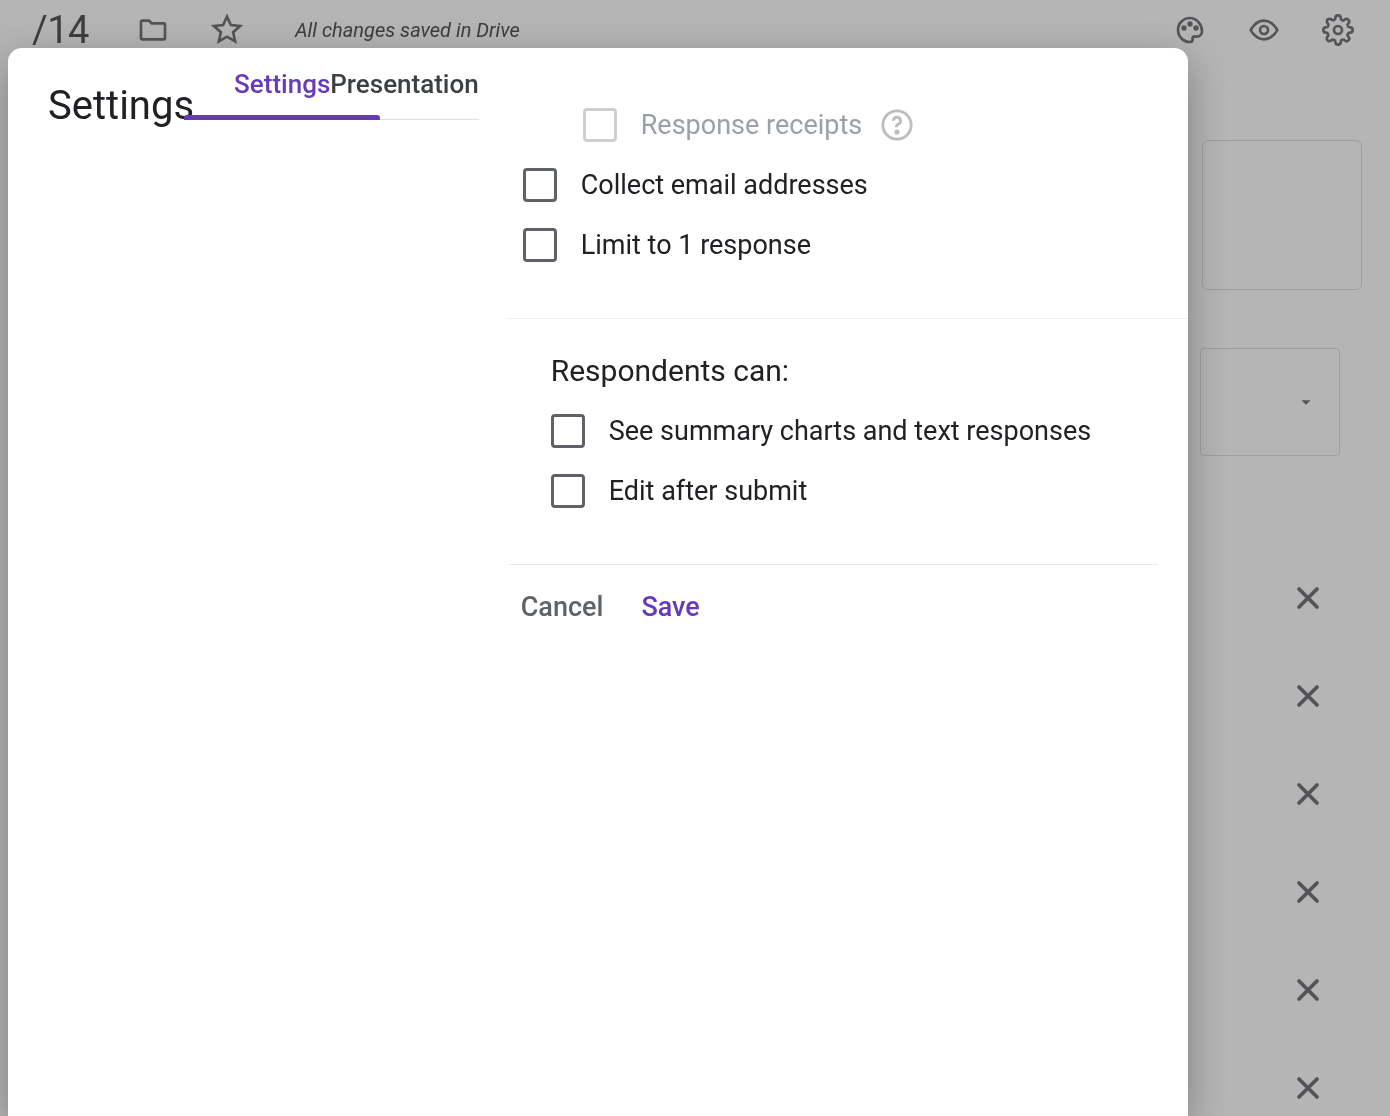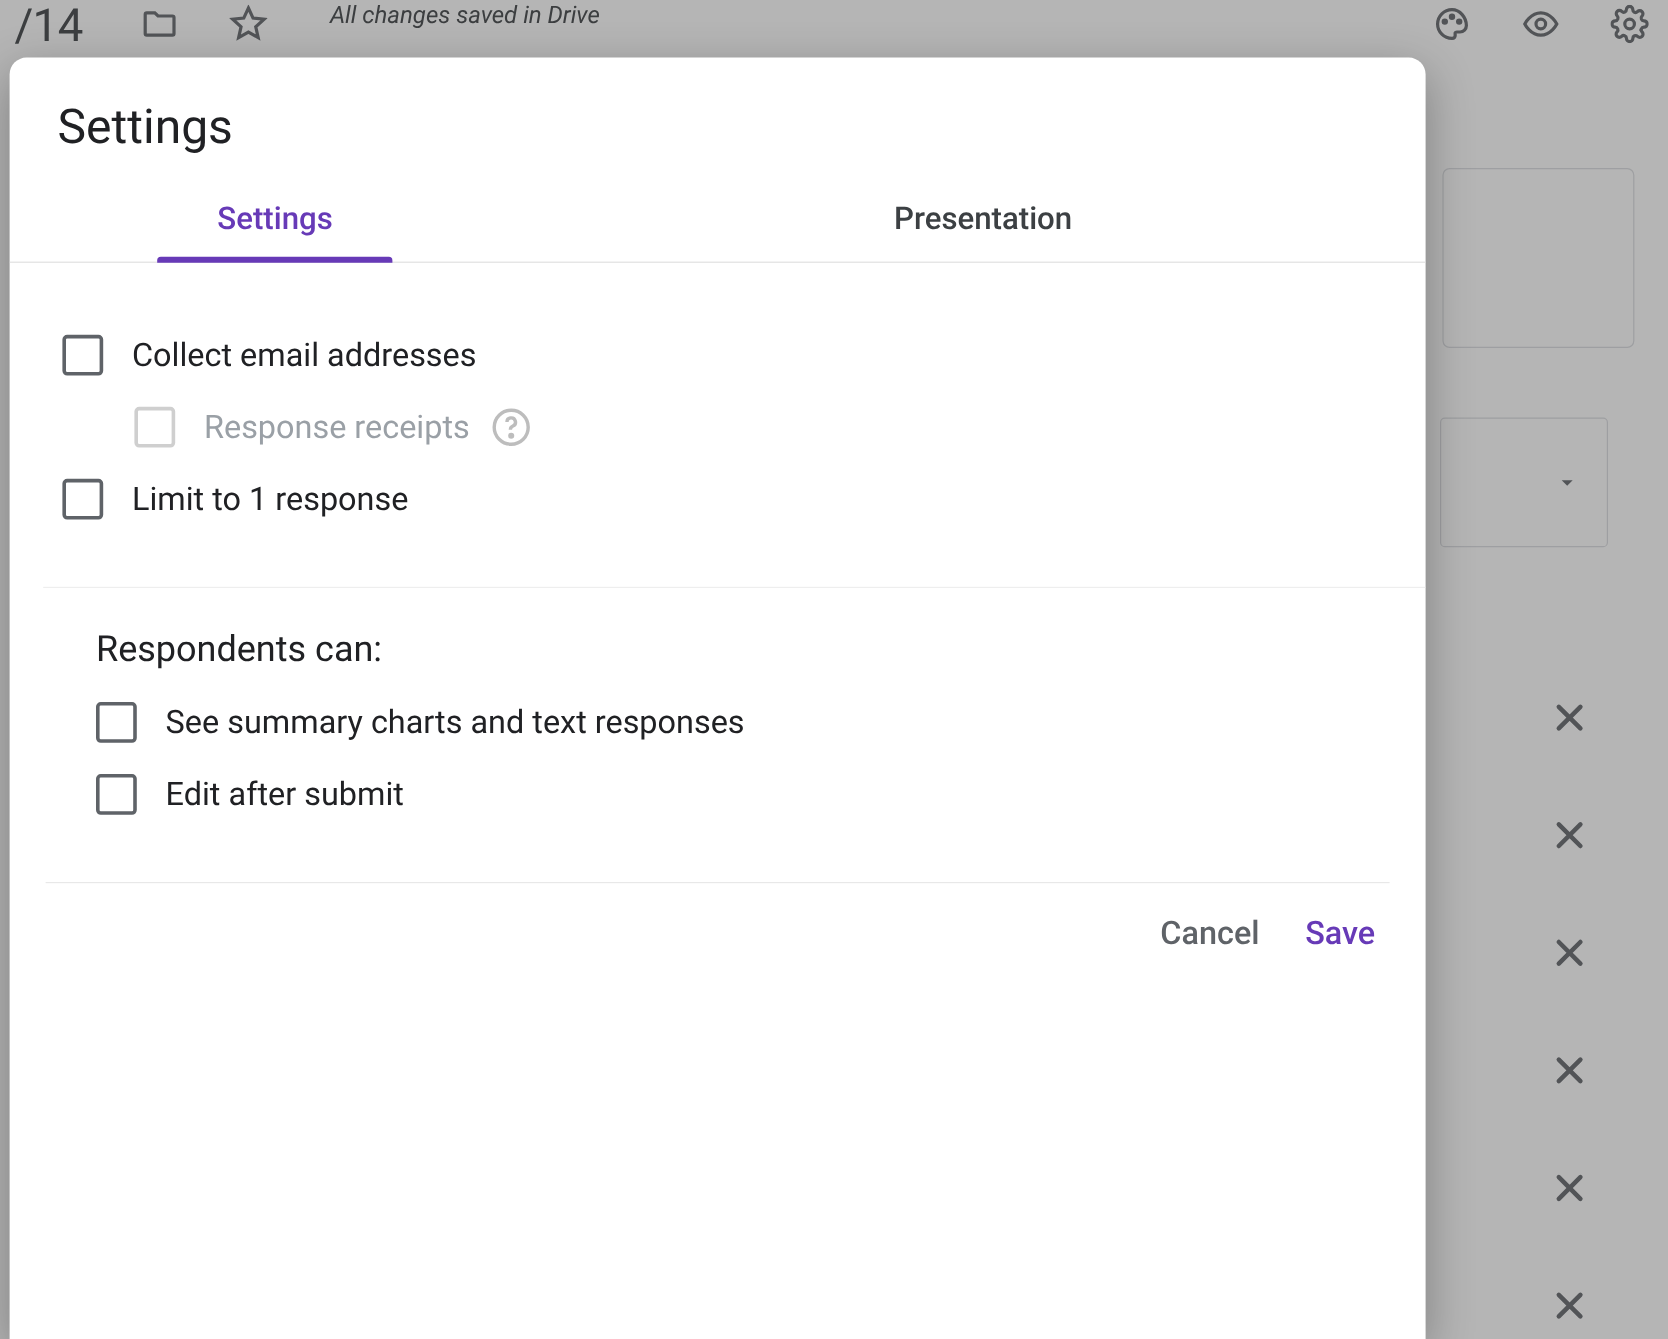--- a/index.html
+++ b/index.html
@@ -15,22 +15,22 @@
     background: #fff;
   }
   .overlay {
     position: absolute; inset: 0;
     background: rgba(60,60,60,0.38);
   }
   
   .topbar {
     position: absolute; top: 0; left: 0; right: 0;
     height: 60px;
-    display: flex; 
-    padding: 0 12px;
+    display: flex; align-items: center;
+    padding: 0 32px;
     gap: 34px;
     color: #3c4043;
   }
   .topbar .title-frag {
     font-size: 38px; font-weight: 400; letter-spacing: -0.5px;
     margin-right: 10px;
   }
   .topbar .status {
     font-style: italic; font-size: 20px; color: #3c4043;
     margin-left: 14px;
@@ -68,21 +68,21 @@
   .bg-x-col svg { width: 36px; height: 36px; color:#5f6368; }
   
   .modal {
     position: absolute;
     left: 8px; top: 48px;
     width: 1180px;
     bottom: 0;
     background: #fff;
     border-radius: 14px 14px 0 0;
     box-shadow: 0 12px 40px rgba(0,0,0,0.3);
-    display: flex; flex-direction: column;
+    display: flex; flex-direction: row;
     overflow: hidden;
   }
   .modal-title {
     font-size: 40px; color: #202124;
     padding: 34px 40px 18px 40px;
   }
   .tabs {
     display: flex;
     border-bottom: 1px solid #e0e0e0;
     height: 72px;
@@ -134,21 +134,21 @@
     width: 34px; height: 34px; color: #bdbdbd;
     display:flex; align-items:center; justify-content:center;
     margin-left: -6px;
   }
   .help-icon svg { width: 34px; height: 34px; }
   .divider-thin {
     height: 1px; background: #e8e8e8;
     margin: 0 30px;
   }
   .footer {
-    display: flex; justify-content: flex-end;
+    display: flex; justify-content: flex-start;
     gap: 38px;
     padding: 26px 42px 32px 42px;
     font-size: 27px; font-weight: 500;
   }
   .btn-cancel { color: #5f6368; }
   .btn-save { color: #673ab7; }
 </style>
 </head>
 <body>
 
@@ -226,35 +226,35 @@
     <div class="tab first active">
       <span>Settings</span>
     </div>
     <div class="tab">
       <span>Presentation</span>
     </div>
   </div>
 
   <div class="modal-body">
     <div class="section">
-      <div class="row">
-        <div class="checkbox"></div>
-        <span>Collect email addresses</span>
-      </div>
       <div class="row sub">
         <div class="checkbox"></div>
         <span>Response receipts</span>
         <span class="help-icon">
           <svg viewBox="0 0 24 24" fill="none" stroke="currentColor" stroke-width="2">
               <circle cx="12" cy="12" r="10"></circle>
               <path d="M9.5 9a2.5 2.5 0 1 1 3.5 2.3c-.9.4-1.5 1-1.5 2.2"></path>
               <circle cx="12" cy="17" r="0.8" fill="currentColor"></circle>
             </svg>
         </span>
       </div>
+      <div class="row">
+        <div class="checkbox"></div>
+        <span>Collect email addresses</span>
+      </div>
 
       <div class="row">
         <div class="checkbox"></div>
         <span>Limit to 1 response</span>
       </div>
     </div>
 
     <div class="section">
       <div class="section-title" style="margin-top:0">Respondents can:</div>
       <div class="row">

